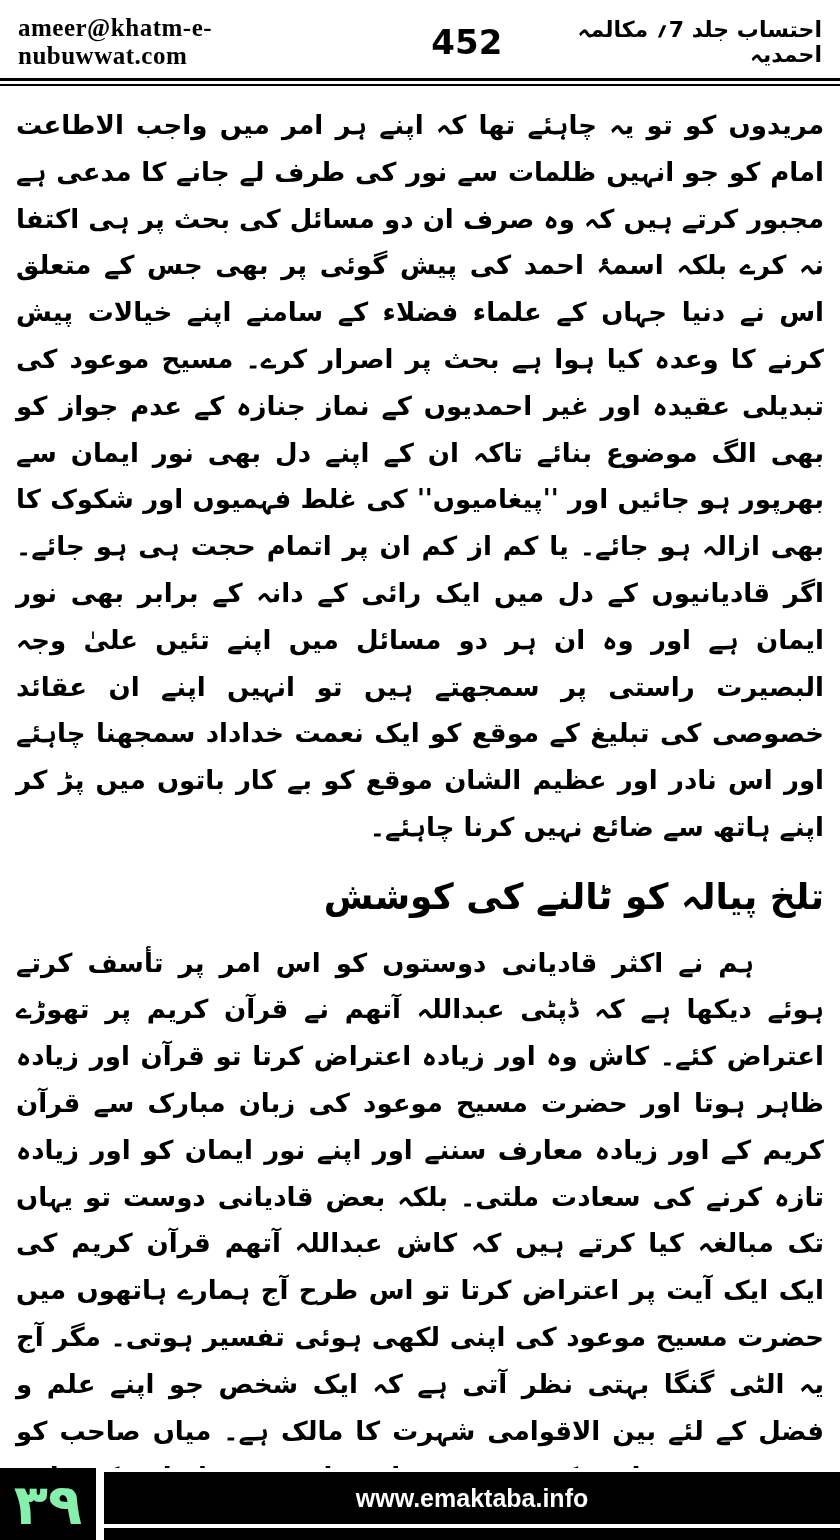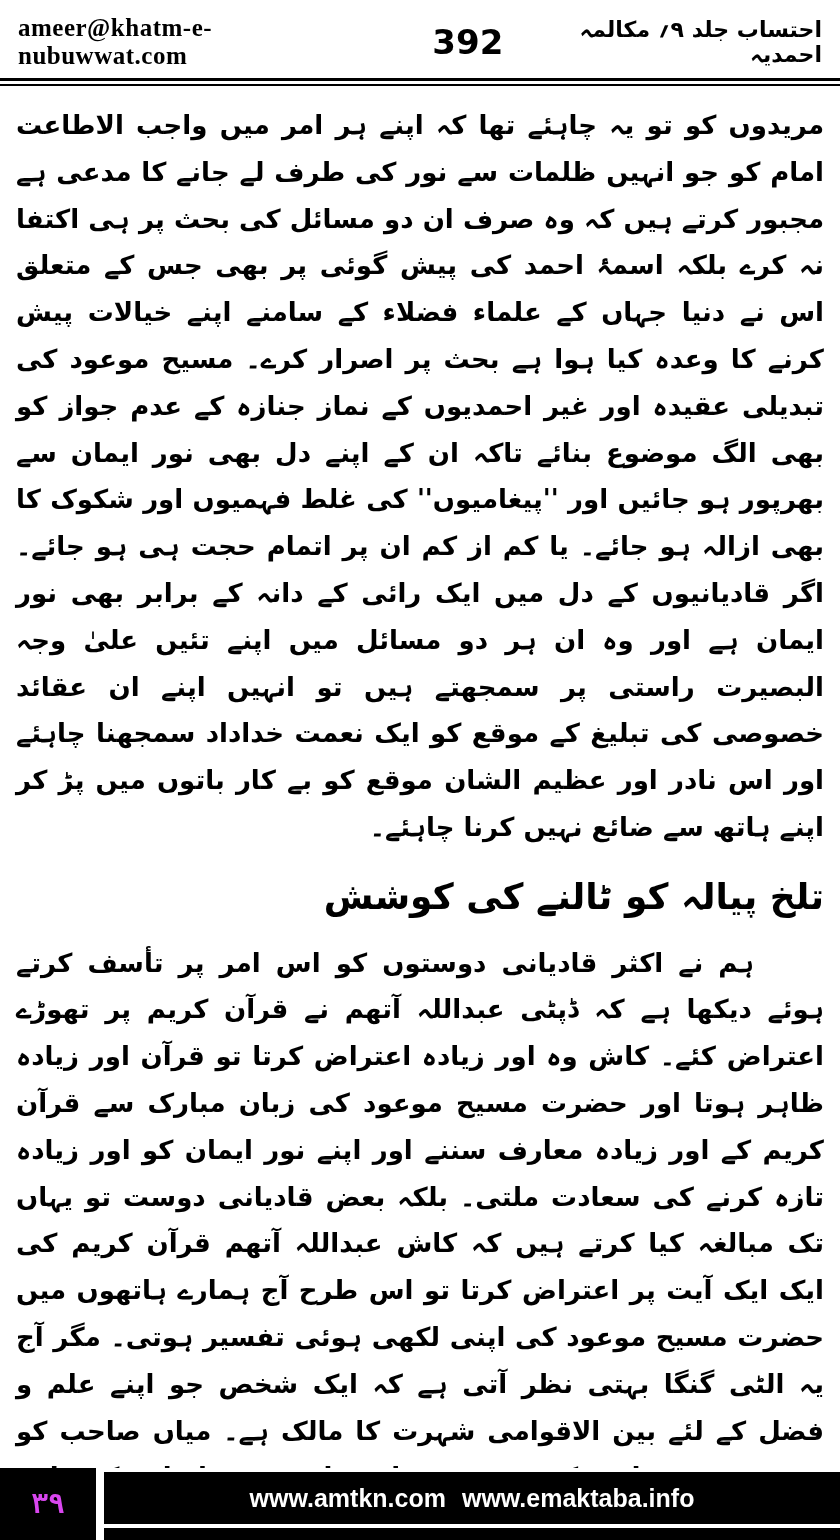--- a/index.html
+++ b/index.html
@@ -81,28 +81,27 @@
     right: 0;
     bottom: 0;
     height: 72px;
     display: flex;
     align-items: stretch;
     direction: ltr;
   }
   .footer-pagebox {
     width: 96px;
     background: #000000;
-    color: #d946ef;
+    color: #86efac;
     display: flex;
     align-items: center;
     justify-content: center;
-    font-size: 28px;
+    font-size: 56px;
     font-weight: bold;
     direction: rtl;
-    font-family: Liberation Mono, monospace;
   }
   .footer-gap {
     width: 8px;
     background: #ffffff;
   }
   .footer-bar-wrap {
     flex: 1;
     display: flex;
     flex-direction: column;
   }
@@ -129,40 +128,39 @@
     direction: ltr;
   }
 </style>
 </head>
 <body>
 
 <div class="page">
 
   <div class="header">
     <span class="header-email">ameer@khatm-e-nubuwwat.com</span>
-    <span class="header-pagenum">392</span>
-    <span class="header-title">احتساب جلد ۹؍ مکالمہ احمدیہ</span>
+    <span class="header-pagenum">452</span>
+    <span class="header-title">احتساب جلد 7؍ مکالمہ احمدیہ</span>
   </div>
 
   <div class="rule-thick"></div>
   <div class="rule-thin"></div>
 
   <div class="body-text">
     <p>مریدوں کو تو یہ چاہئے تھا کہ اپنے ہر امر میں واجب الاطاعت امام کو جو انہیں ظلمات سے نور کی طرف لے جانے کا مدعی ہے مجبور کرتے ہیں کہ وہ صرف ان دو مسائل کی بحث پر ہی اکتفا نہ کرے بلکہ اسمۂ احمد کی پیش گوئی پر بھی جس کے متعلق اس نے دنیا جہاں کے علماء فضلاء کے سامنے اپنے خیالات پیش کرنے کا وعدہ کیا ہوا ہے بحث پر اصرار کرے۔ مسیح موعود کی تبدیلی عقیدہ اور غیر احمدیوں کے نماز جنازہ کے عدم جواز کو بھی الگ موضوع بنائے تاکہ ان کے اپنے دل بھی نور ایمان سے بھرپور ہو جائیں اور ''پیغامیوں'' کی غلط فہمیوں اور شکوک کا بھی ازالہ ہو جائے۔ یا کم از کم ان پر اتمام حجت ہی ہو جائے۔ اگر قادیانیوں کے دل میں ایک رائی کے دانہ کے برابر بھی نور ایمان ہے اور وہ ان ہر دو مسائل میں اپنے تئیں علیٰ وجہ البصیرت راستی پر سمجھتے ہیں تو انہیں اپنے ان عقائد خصوصی کی تبلیغ کے موقع کو ایک نعمت خداداد سمجھنا چاہئے اور اس نادر اور عظیم الشان موقع کو بے کار باتوں میں پڑ کر اپنے ہاتھ سے ضائع نہیں کرنا چاہئے۔</p>
 
     <div class="section-heading">تلخ پیالہ کو ٹالنے کی کوشش</div>
 
     <p class="para-indent">ہم نے اکثر قادیانی دوستوں کو اس امر پر تأسف کرتے ہوئے دیکھا ہے کہ ڈپٹی عبداللہ آتھم نے قرآن کریم پر تھوڑے اعتراض کئے۔ کاش وہ اور زیادہ اعتراض کرتا تو قرآن اور زیادہ ظاہر ہوتا اور حضرت مسیح موعود کی زبان مبارک سے قرآن کریم کے اور زیادہ معارف سننے اور اپنے نور ایمان کو اور زیادہ تازہ کرنے کی سعادت ملتی۔ بلکہ بعض قادیانی دوست تو یہاں تک مبالغہ کیا کرتے ہیں کہ کاش عبداللہ آتھم قرآن کریم کی ایک ایک آیت پر اعتراض کرتا تو اس طرح آج ہمارے ہاتھوں میں حضرت مسیح موعود کی اپنی لکھی ہوئی تفسیر ہوتی۔ مگر آج یہ الٹی گنگا بہتی نظر آتی ہے کہ ایک شخص جو اپنے علم و فضل کے لئے بین الاقوامی شہرت کا مالک ہے۔ میاں صاحب کو صرف دو مسئلوں کی دعوت دیتا ہے اور مرید اسلام کے واحد ٹھیکہ دار ہر امر میں واجب الاطاعت امام کو اس تلخ پیالہ کو پینے سے بچانے کے لئے ہر قسم کے مکر و فریب اور دجل سے کام لے رہے ہیں تاکہ اس کی پردہ دری نہ ہو۔ فاعتبروا یا اولی الابصار!</p>
   </div>
 
   <div class="footer">
     <div class="footer-pagebox">۳۹</div>
     <div class="footer-gap"></div>
     <div class="footer-bar-wrap">
       <div class="footer-bar">
-        <span class="footer-link">www.amtkn.com</span>
         <span class="footer-link">www.emaktaba.info</span>
       </div>
       <div class="footer-base"></div>
     </div>
   </div>
 
 </div>
 
 </body></html>

